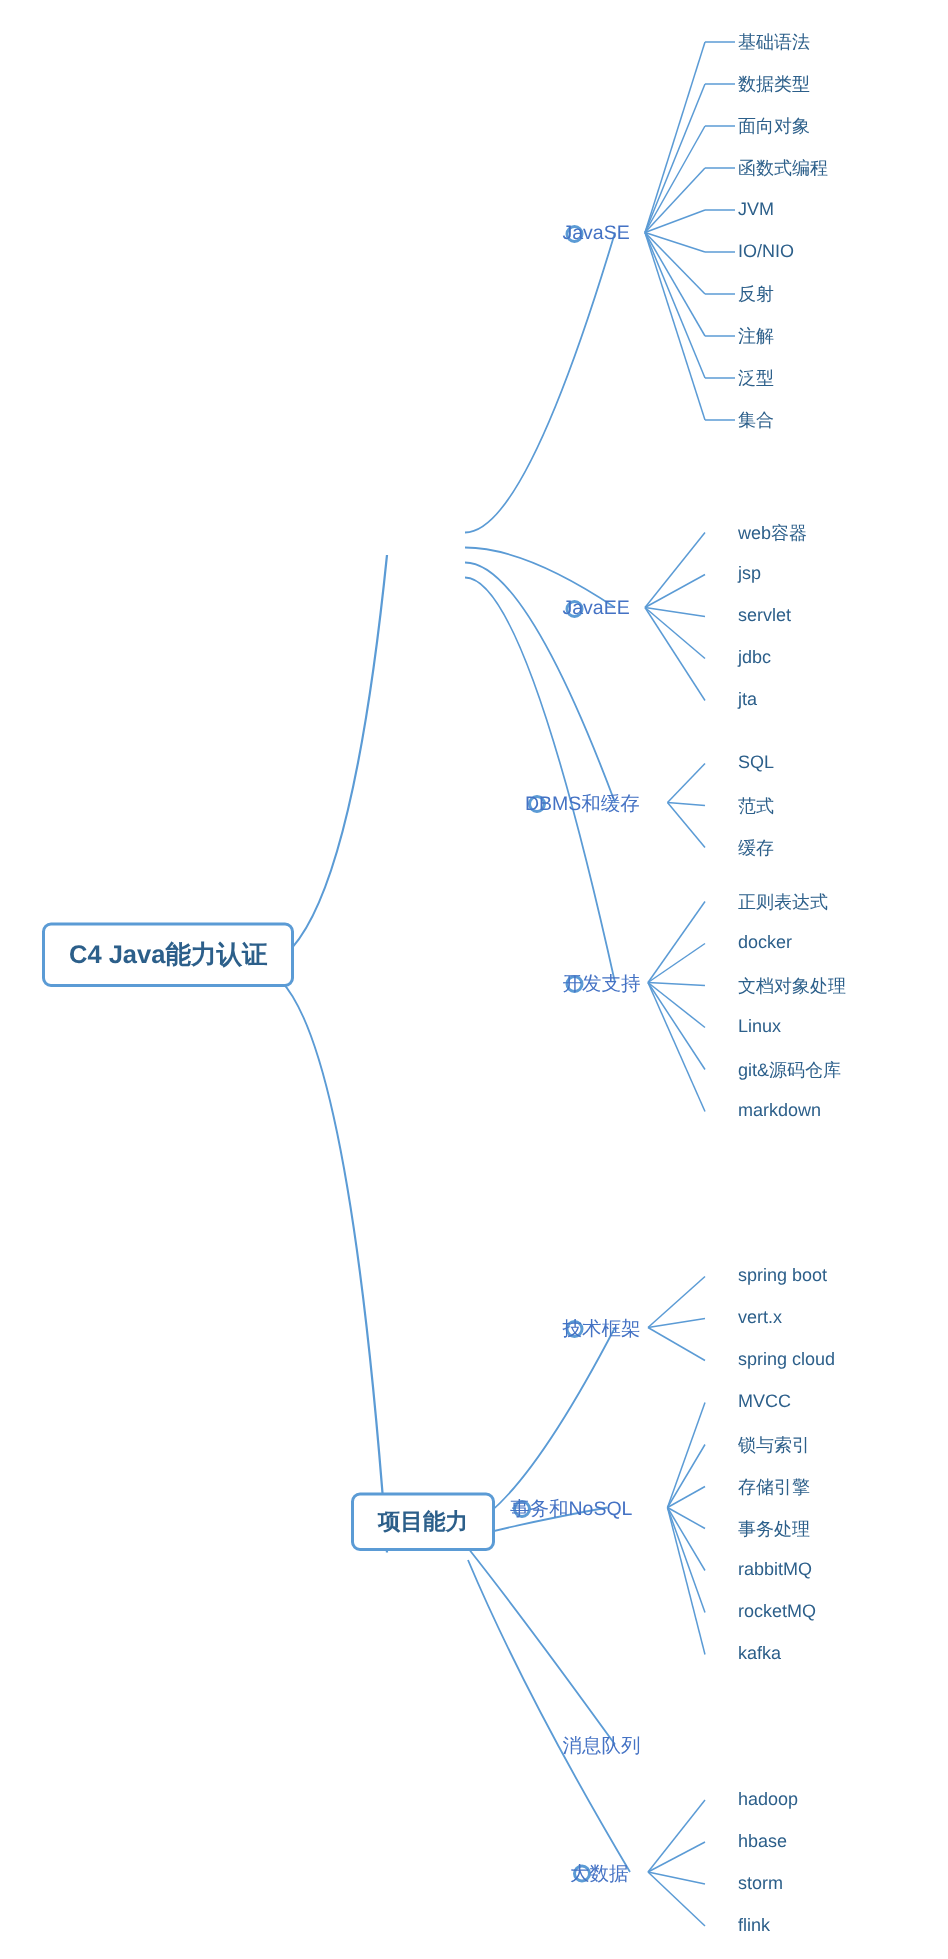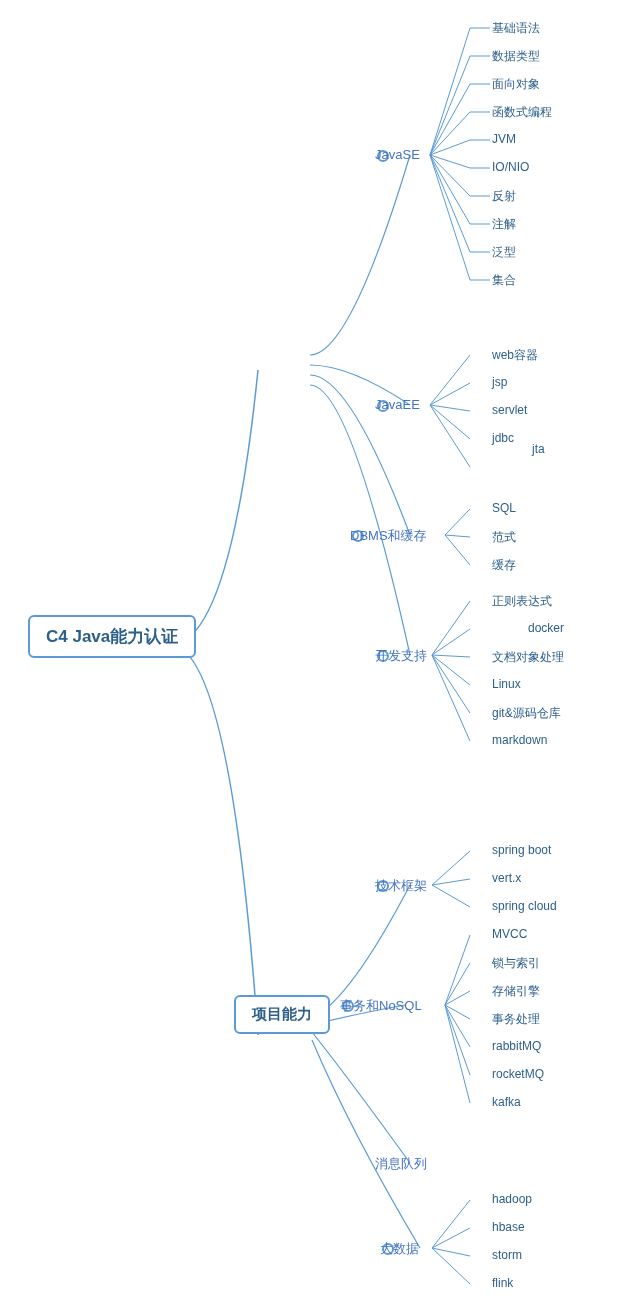--- a/index.html
+++ b/index.html
@@ -206,28 +206,28 @@
   <div style="position:absolute; left:492px; top:160px;" class="node node-leaf">IO/NIO</div>
   <div style="position:absolute; left:492px; top:188px;" class="node node-leaf">反射</div>
   <div style="position:absolute; left:492px; top:216px;" class="node node-leaf">注解</div>
   <div style="position:absolute; left:492px; top:244px;" class="node node-leaf">泛型</div>
   <div style="position:absolute; left:492px; top:272px;" class="node node-leaf">集合</div>
 
   <div style="position:absolute; left:492px; top:347px;" class="node node-leaf">web容器</div>
   <div style="position:absolute; left:492px; top:375px;" class="node node-leaf">jsp</div>
   <div style="position:absolute; left:492px; top:403px;" class="node node-leaf">servlet</div>
   <div style="position:absolute; left:492px; top:431px;" class="node node-leaf">jdbc</div>
-  <div style="position:absolute; left:492px; top:442px;margin-left:40px;" class="node node-leaf">jta</div>
+  <div style="position:absolute; left:492px; top:459px;" class="node node-leaf">jta</div>
 
   <div style="position:absolute; left:492px; top:501px;" class="node node-leaf">SQL</div>
   <div style="position:absolute; left:492px; top:529px;" class="node node-leaf">范式</div>
   <div style="position:absolute; left:492px; top:557px;" class="node node-leaf">缓存</div>
 
   <div style="position:absolute; left:492px; top:593px;" class="node node-leaf">正则表达式</div>
-  <div style="position:absolute; left:492px; top:621px;margin-left:36px;" class="node node-leaf">docker</div>
+  <div style="position:absolute; left:492px; top:621px;" class="node node-leaf">docker</div>
   <div style="position:absolute; left:492px; top:649px;" class="node node-leaf">文档对象处理</div>
   <div style="position:absolute; left:492px; top:677px;" class="node node-leaf">Linux</div>
   <div style="position:absolute; left:492px; top:705px;" class="node node-leaf">git&amp;源码仓库</div>
   <div style="position:absolute; left:492px; top:733px;" class="node node-leaf">markdown</div>
 
   <div style="position:absolute; left:492px; top:843px;" class="node node-leaf">spring boot</div>
   <div style="position:absolute; left:492px; top:871px;" class="node node-leaf">vert.x</div>
   <div style="position:absolute; left:492px; top:899px;" class="node node-leaf">spring cloud</div>
 
   <div style="position:absolute; left:492px; top:927px;" class="node node-leaf">MVCC</div>

